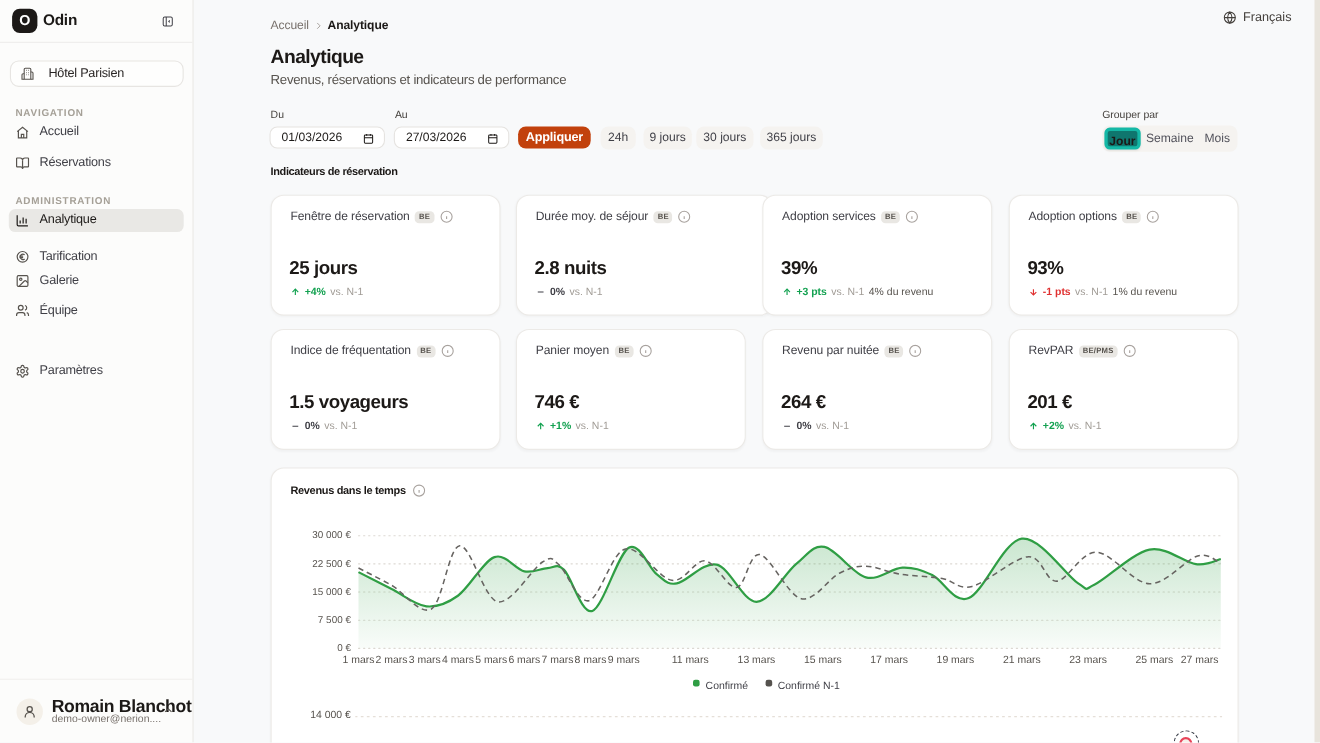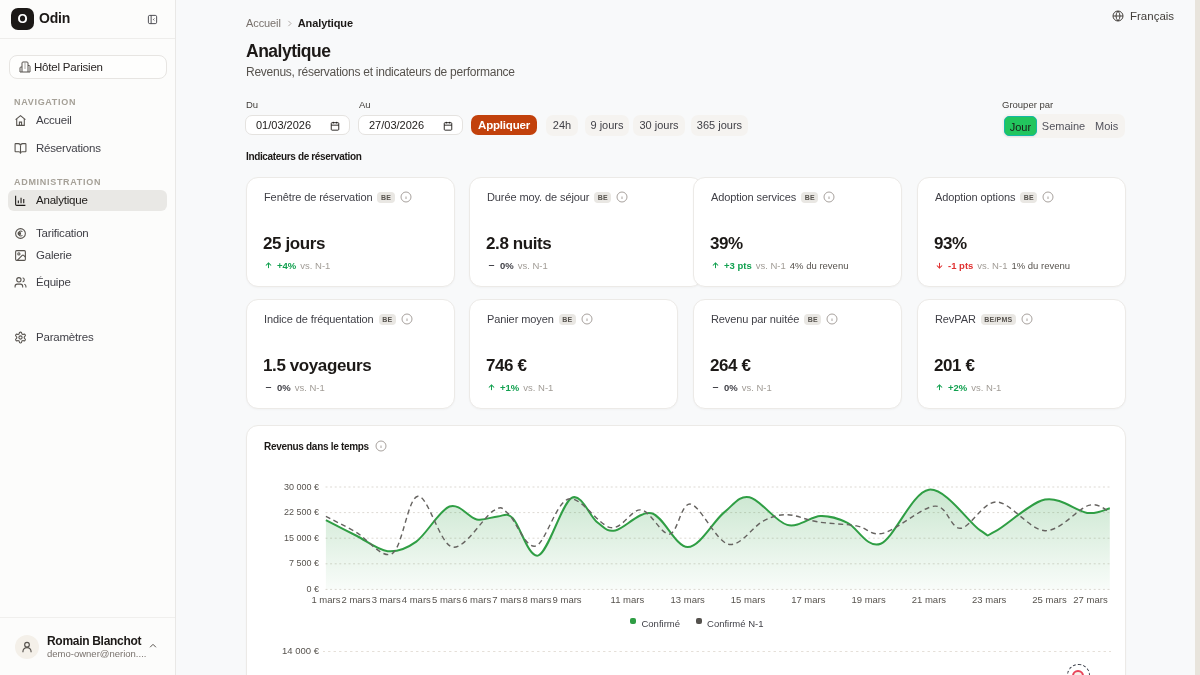--- a/index.html
+++ b/index.html
@@ -3,43 +3,43 @@
 <style>
 *{margin:0;padding:0;box-sizing:border-box}
 html,body{width:1200px;height:675px;overflow:hidden}
 body{font-family:"Liberation Sans",sans-serif;background:#f8f9fa;color:#1c1917;position:relative}
 .abs{position:absolute}
 #sidebar{position:absolute;left:0;top:0;width:176px;height:675px;background:#fcfcfb;border-right:1px solid #e9e8e6}
 .logo-sq{position:absolute;left:11px;top:8px;width:23px;height:22px;background:#1c1917;border-radius:7px;color:#fff;font-weight:700;font-size:13px;text-align:center;line-height:22px}
 .logo-name{position:absolute;left:39px;top:10px;font-size:14px;font-weight:700;letter-spacing:-.2px}
 #sb-head{position:absolute;left:0;top:0;width:175px;height:39px;border-bottom:1px solid #eeedeb}
 .hotel-btn{position:absolute;left:9px;top:55px;width:158px;height:24px;background:#fefefd;border:1px solid #e7e5e2;border-radius:8px;font-size:11.5px;color:#292524;line-height:22px}
-.hotel-btn span{margin-left:24px;letter-spacing:-.2px}
+.hotel-btn span{margin-left:34px;letter-spacing:-.2px}
 .sb-label{position:absolute;left:14px;font-size:9px;font-weight:700;letter-spacing:.7px;color:#a5a097}
 .nav-item{position:absolute;left:8px;width:159px;height:21px;font-size:11.5px;color:#3f3f46;line-height:21px;letter-spacing:-.2px}
 .nav-item span{margin-left:28px}
 .nav-item.active{background:#e9e8e5;border-radius:6px;color:#1c1917;font-weight:500}
 .nav-ic{position:absolute;left:6px;top:4px;width:13px;height:13px}
 #sb-foot{position:absolute;left:0;top:617px;width:175px;border-top:1px solid #f0efed;height:58px}
 .avatar{position:absolute;left:15px;top:17px;width:24px;height:24px;border-radius:50%;background:#f4f0e9}
-.uname{position:absolute;left:47px;top:16px;font-size:12px;font-weight:700;color:#1c1917;letter-spacing:-.3px}
+.uname{position:absolute;left:47px;top:16px;font-size:16px;font-weight:700;color:#1c1917;letter-spacing:-.3px}
 .uemail{position:absolute;left:47px;top:30px;font-size:9.5px;color:#78716c}
 .crumb{position:absolute;left:246px;top:17px;font-size:11px;color:#78716c;display:flex;align-items:center;gap:4px;letter-spacing:-.1px}
 .crumb b{color:#1c1917;font-weight:600}
 .lang{position:absolute;left:1112px;top:10px;font-size:11.5px;color:#44403c;display:flex;align-items:center;gap:6px}
 h1{position:absolute;left:246px;top:41px;font-size:17.5px;font-weight:700;letter-spacing:-.5px}
 .sub{position:absolute;left:246px;top:65px;font-size:12px;letter-spacing:-.25px;color:#57534e}
 .flabel{position:absolute;font-size:9.5px;color:#44403c;top:99px}
 .dinput{position:absolute;top:115px;width:105px;height:20px;background:#fff;border:1px solid #e5e3e0;border-radius:7px;font-size:11px;color:#1c1917}
 .dinput i{position:absolute;left:10px;top:3px;font-style:normal}
 .applybtn{position:absolute;left:471px;top:115px;width:66px;height:20px;background:#c2410c;border-radius:7px;color:#fff;font-size:11.5px;font-weight:700;text-align:center;line-height:20px;letter-spacing:-.2px}
 .pill{position:absolute;top:115px;height:21px;background:#f5f3f0;border-radius:7px;font-size:11px;color:#3f3f46;text-align:center;line-height:21px}
 .seg-wrap{position:absolute;left:1002px;top:114px;width:123px;height:24px;background:#f5f3f0;border-radius:7px;display:flex;align-items:center;padding:2px;gap:1px}
 .seg{font-size:11px;color:#52525b;height:20px;line-height:20px;text-align:center}
-.seg.on{background:#22c55e;border-radius:5px;color:#1c1917;font-weight:400;box-shadow:0 1px 2px rgba(0,0,0,.07);border:1px solid #14b8a6}
+.seg.on{background:#0f766e;border-radius:5px;color:#1c1917;font-weight:700;box-shadow:0 1px 2px rgba(0,0,0,.07);border:3px solid #14b8a6}
 .sect{position:absolute;left:246px;top:151px;font-size:10px;font-weight:700;letter-spacing:-.35px}
 .card{position:absolute;width:209px;height:110px;background:#fff;border:1px solid #eceae7;border-radius:12px;box-shadow:0 1px 2px rgba(26,26,24,.03)}
 .ct{position:absolute;left:17px;top:13px;font-size:11px;color:#3f3f46;white-space:nowrap;display:flex;align-items:center;gap:5px;letter-spacing:-.1px}
 .badge{background:#e9e7e3;border-radius:4px;font-size:7px;font-weight:700;color:#57534e;padding:2px 3.5px;letter-spacing:.2px}
 .cv{position:absolute;left:16px;top:56px;font-size:17px;font-weight:700;letter-spacing:-.4px}
 .cd{position:absolute;left:17px;top:82px;font-size:9.5px;color:#a19c96;display:flex;align-items:center;gap:4px;white-space:nowrap}
 .up{color:#12a150;font-weight:700}
 .down{color:#e03131;font-weight:700}
 .flat{color:#3f3f46;font-weight:700}
 .cd .rev{color:#57534e}

